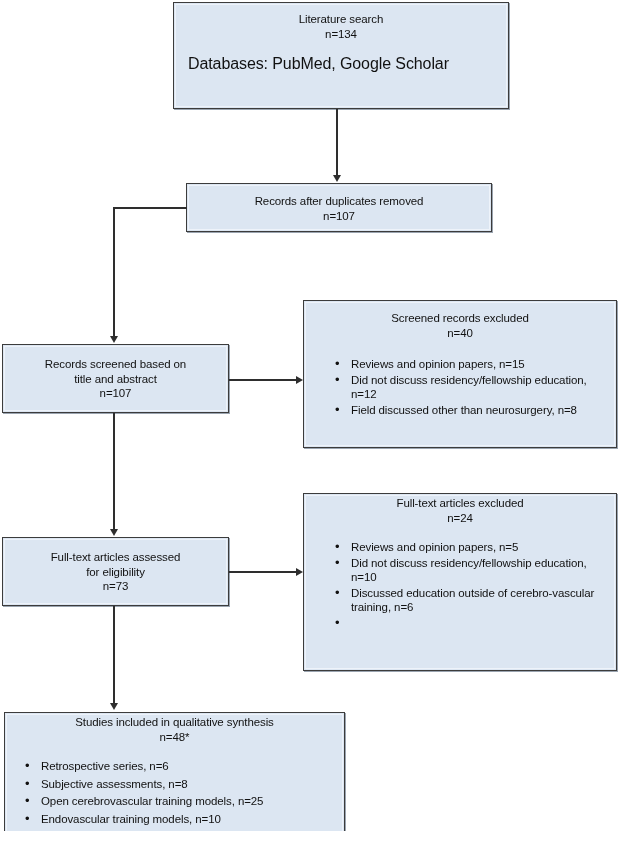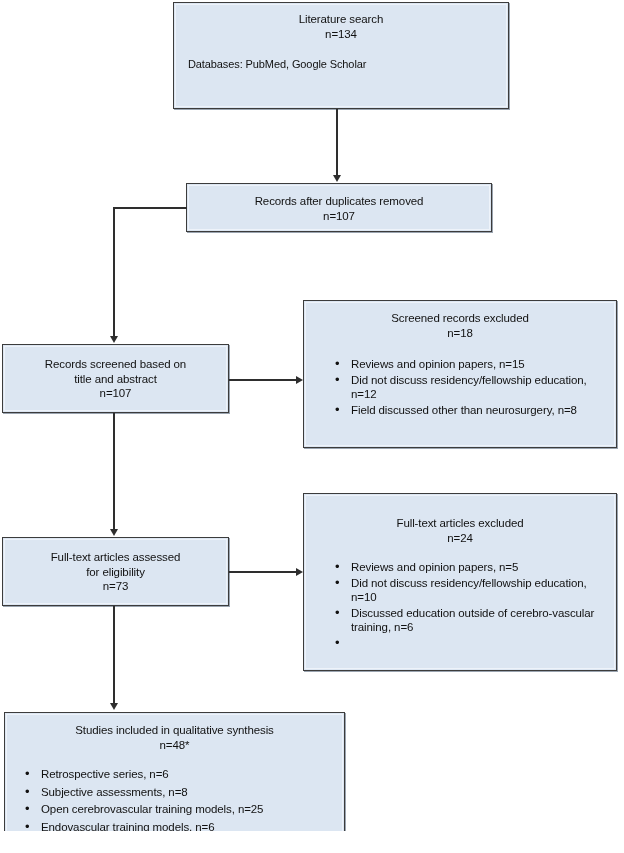--- a/index.html
+++ b/index.html
@@ -56,21 +56,21 @@
   }
   .box-body li .bullet {
     position: absolute;
     left: -16px;
     top: 0;
     font-size: 13px;
     line-height: 14.5px;
   }
 
   .plain-line {
-    font-size: 11px;
+    font-size: 16px;
     line-height: 14.5px;
     letter-spacing: -0.1px;
     position: relative;
   }
 
   
   #box-literature-search { left: 173px; top: 2px;  width: 336px; height: 107px; }
   #box-literature-search .box-title { margin-top: 9px; }
   #box-literature-search .detail { margin-top: 16px; padding-left: 14px; text-align: left; }
 
@@ -81,25 +81,25 @@
   #box-records-screened .box-title { margin-top: 12px; }
 
   #box-screened-excluded { left: 303px; top: 300px; width: 314px; height: 148px; }
   #box-screened-excluded .box-title { margin-top: 10px; }
   #box-screened-excluded .box-body { margin-top: 17px; margin-left: 47px; margin-right: 10px; }
 
   #box-fulltext-assessed { left: 2px; top: 537px; width: 227px; height: 69px; }
   #box-fulltext-assessed .box-title { margin-top: 12px; }
 
   #box-fulltext-excluded { left: 303px; top: 493px; width: 314px; height: 178px; }
-  #box-fulltext-excluded .box-title { margin-top: 22px; }
+  #box-fulltext-excluded .box-title { margin-top: 2px; }
   #box-fulltext-excluded .box-body { margin-top: 15px; margin-left: 47px; margin-right: 10px; }
 
   #box-studies-included { left: 4px; top: 712px; width: 341px; height: 127px; }
-  #box-studies-included .box-title { margin-top: 10px; }
+  #box-studies-included .box-title { margin-top: 2px; }
   #box-studies-included .box-body { margin-top: 15px; margin-left: 36px; margin-right: 8px; }
   #box-studies-included .box-body li { margin-bottom: 3px; }
 
   
   .conn {
     position: absolute;
     background: #2e2e2e;
   }
   .conn-v { width: 1.5px; }
   .conn-h { height: 1.5px; }
@@ -152,21 +152,21 @@
 title and abstract
 n=107</div>
   </div>
 
   <div class="conn conn-h" style="left:229px; top:379px; width:68px;"></div>
   <div class="arrow-right" style="left:296px; top:376px;"></div>
 
   <div class="box" id="box-screened-excluded">
     <div class="box-inner"></div>
     <div class="box-title">Screened records excluded
-n=18</div>
+n=40</div>
     <ul class="box-body">
       <li><span class="bullet">•</span><span>Reviews and opinion papers, n=15</span></li>
       <li><span class="bullet">•</span><span>Did not discuss residency/fellowship education, n=12</span></li>
       <li><span class="bullet">•</span><span>Field discussed other than neurosurgery, n=8</span></li>
     </ul>
   </div>
 
   <div class="conn conn-v" style="left:113px; top:413px; height:116px;"></div>
   <div class="arrow-down" style="left:110px; top:529px;"></div>
 
@@ -196,17 +196,17 @@
   <div class="arrow-down" style="left:110px; top:703px;"></div>
 
   <div class="box" id="box-studies-included">
     <div class="box-inner"></div>
     <div class="box-title">Studies included in qualitative synthesis
 n=48*</div>
     <ul class="box-body">
       <li><span class="bullet">•</span><span>Retrospective series, n=6</span></li>
       <li><span class="bullet">•</span><span>Subjective assessments, n=8</span></li>
       <li><span class="bullet">•</span><span>Open cerebrovascular training models, n=25</span></li>
-      <li><span class="bullet">•</span><span>Endovascular training models, n=6</span></li>
+      <li><span class="bullet">•</span><span>Endovascular training models, n=10</span></li>
     </ul>
   </div>
 
 </div>
 
 </body></html>

